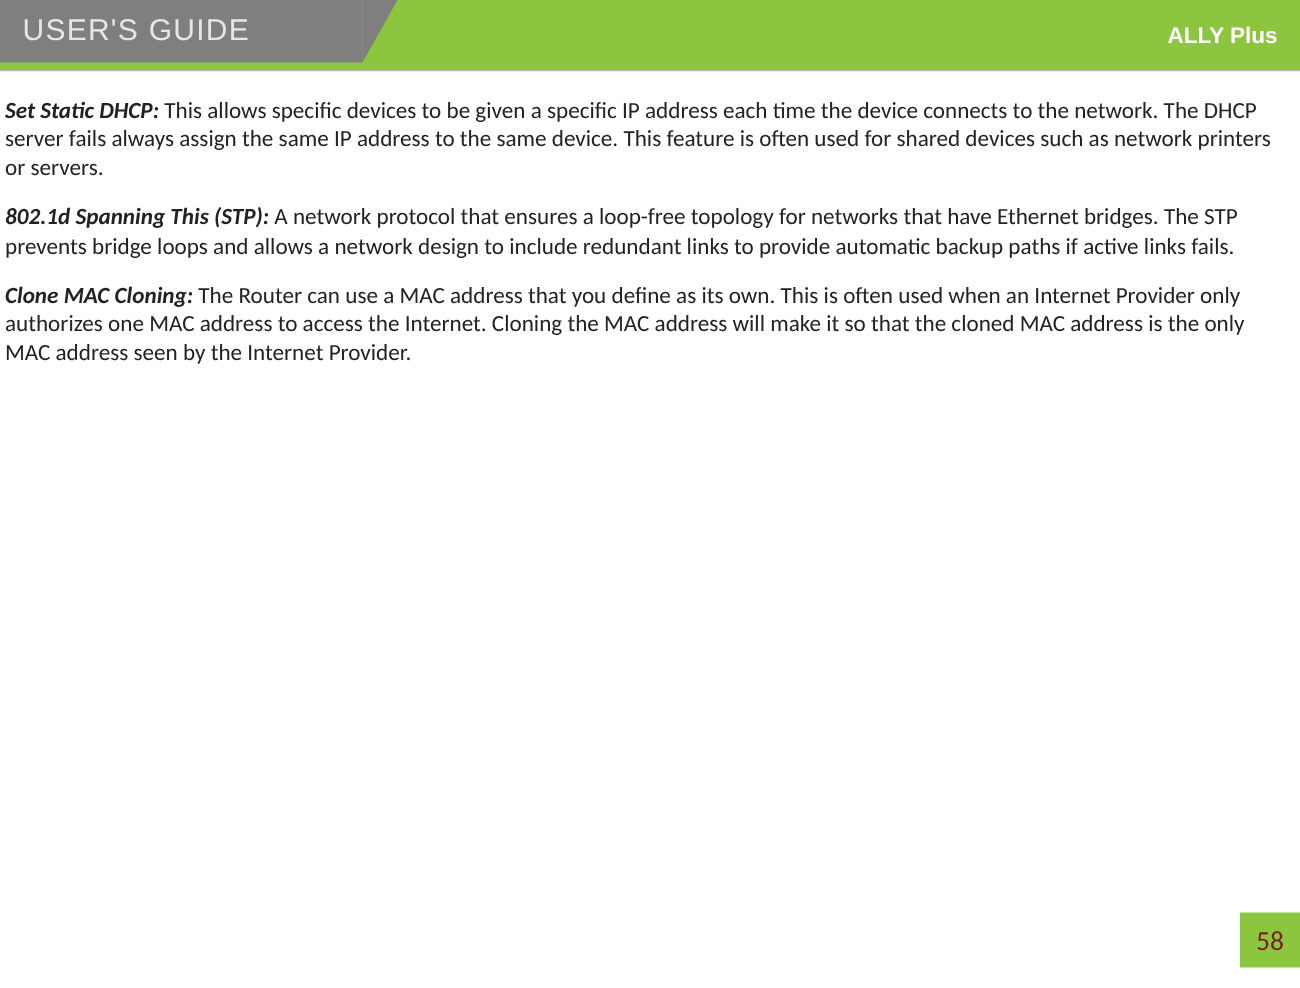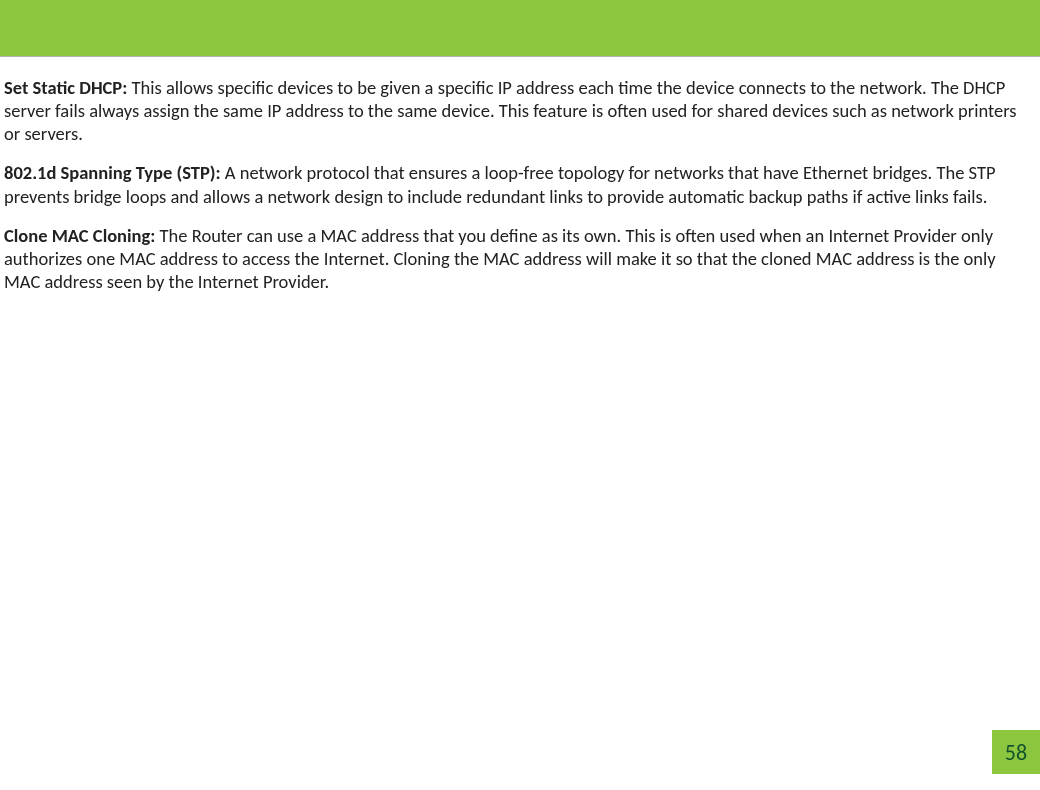--- a/index.html
+++ b/index.html
@@ -69,49 +69,54 @@
       padding: 20px 10px 0 4px;
     }
     .para {
       font-size: 18.5px;
       color: #222;
       line-height: 1.25;
       margin-bottom: 16px;
     }
     .para-label {
       font-weight: bold;
+      font-style: italic;
     }
     .page-number-box {
       position: absolute;
       right: 0;
       bottom: 16px;
       width: 48px;
       height: 44px;
       background: #8cc63f;
       display: flex;
       align-items: center;
       justify-content: center;
-      color: #14532d;
+      color: #7f1d1d;
       font-size: 22px;
       font-family: Calibri, Arial, sans-serif;
     }
   </style>
 </head>
 <body>
 
 <div class="header">
+  <div class="header-tab">
+    <span class="header-title">USER'S GUIDE</span>
+  </div>
+  <div class="header-brand">ALLY Plus</div>
 </div>
 <div class="header-divider"></div>
 
 <div class="content">
   <p class="para">
     <span class="para-label">Set Static DHCP:</span><span> This allows specific devices to be given a specific IP address each time the device connects to the network. The DHCP server fails always assign the same IP address to the same device. This feature is often used for shared devices such as network printers or servers.</span>
   </p>
   <p class="para">
-    <span class="para-label">802.1d Spanning Type (STP):</span><span> A network protocol that ensures a loop-free topology for networks that have Ethernet bridges. The STP prevents bridge loops and allows a network design to include redundant links to provide automatic backup paths if active links fails.</span>
+    <span class="para-label">802.1d Spanning This (STP):</span><span> A network protocol that ensures a loop-free topology for networks that have Ethernet bridges. The STP prevents bridge loops and allows a network design to include redundant links to provide automatic backup paths if active links fails.</span>
   </p>
   <p class="para">
     <span class="para-label">Clone MAC Cloning:</span><span> The Router can use a MAC address that you define as its own. This is often used when an Internet Provider only authorizes one MAC address to access the Internet. Cloning the MAC address will make it so that the cloned MAC address is the only MAC address seen by the Internet Provider.</span>
   </p>
 </div>
 
 <div class="page-number-box">
   <span>58</span>
 </div>
 

